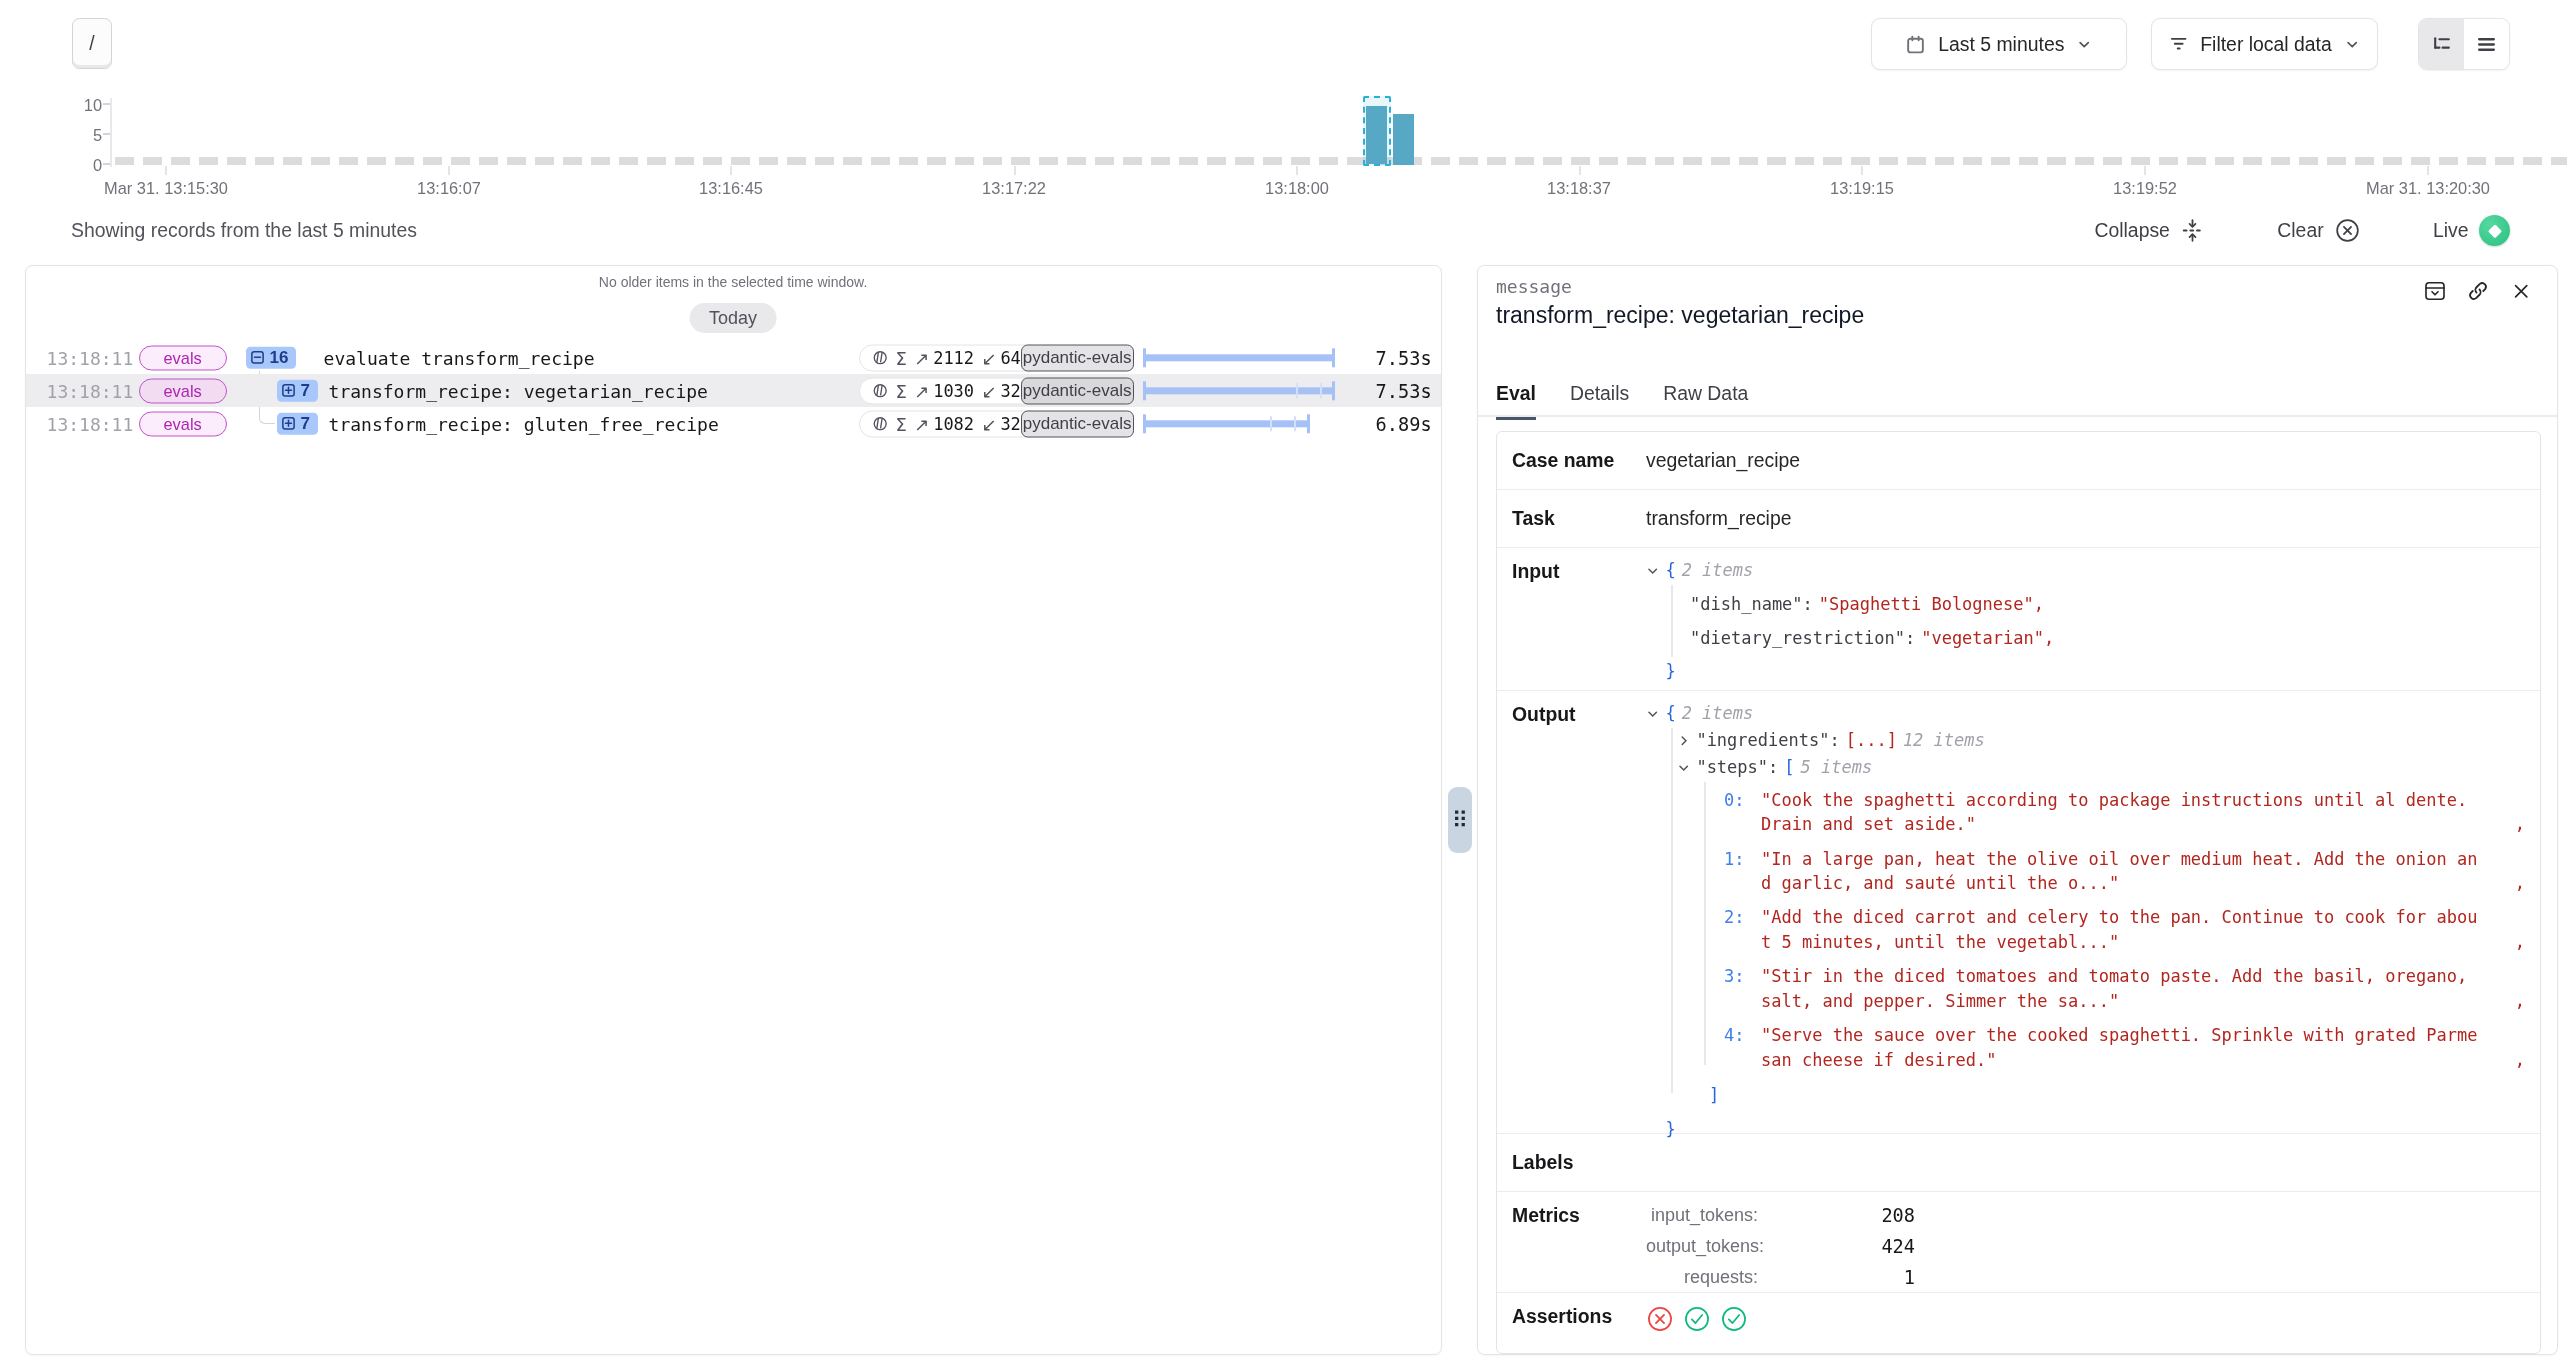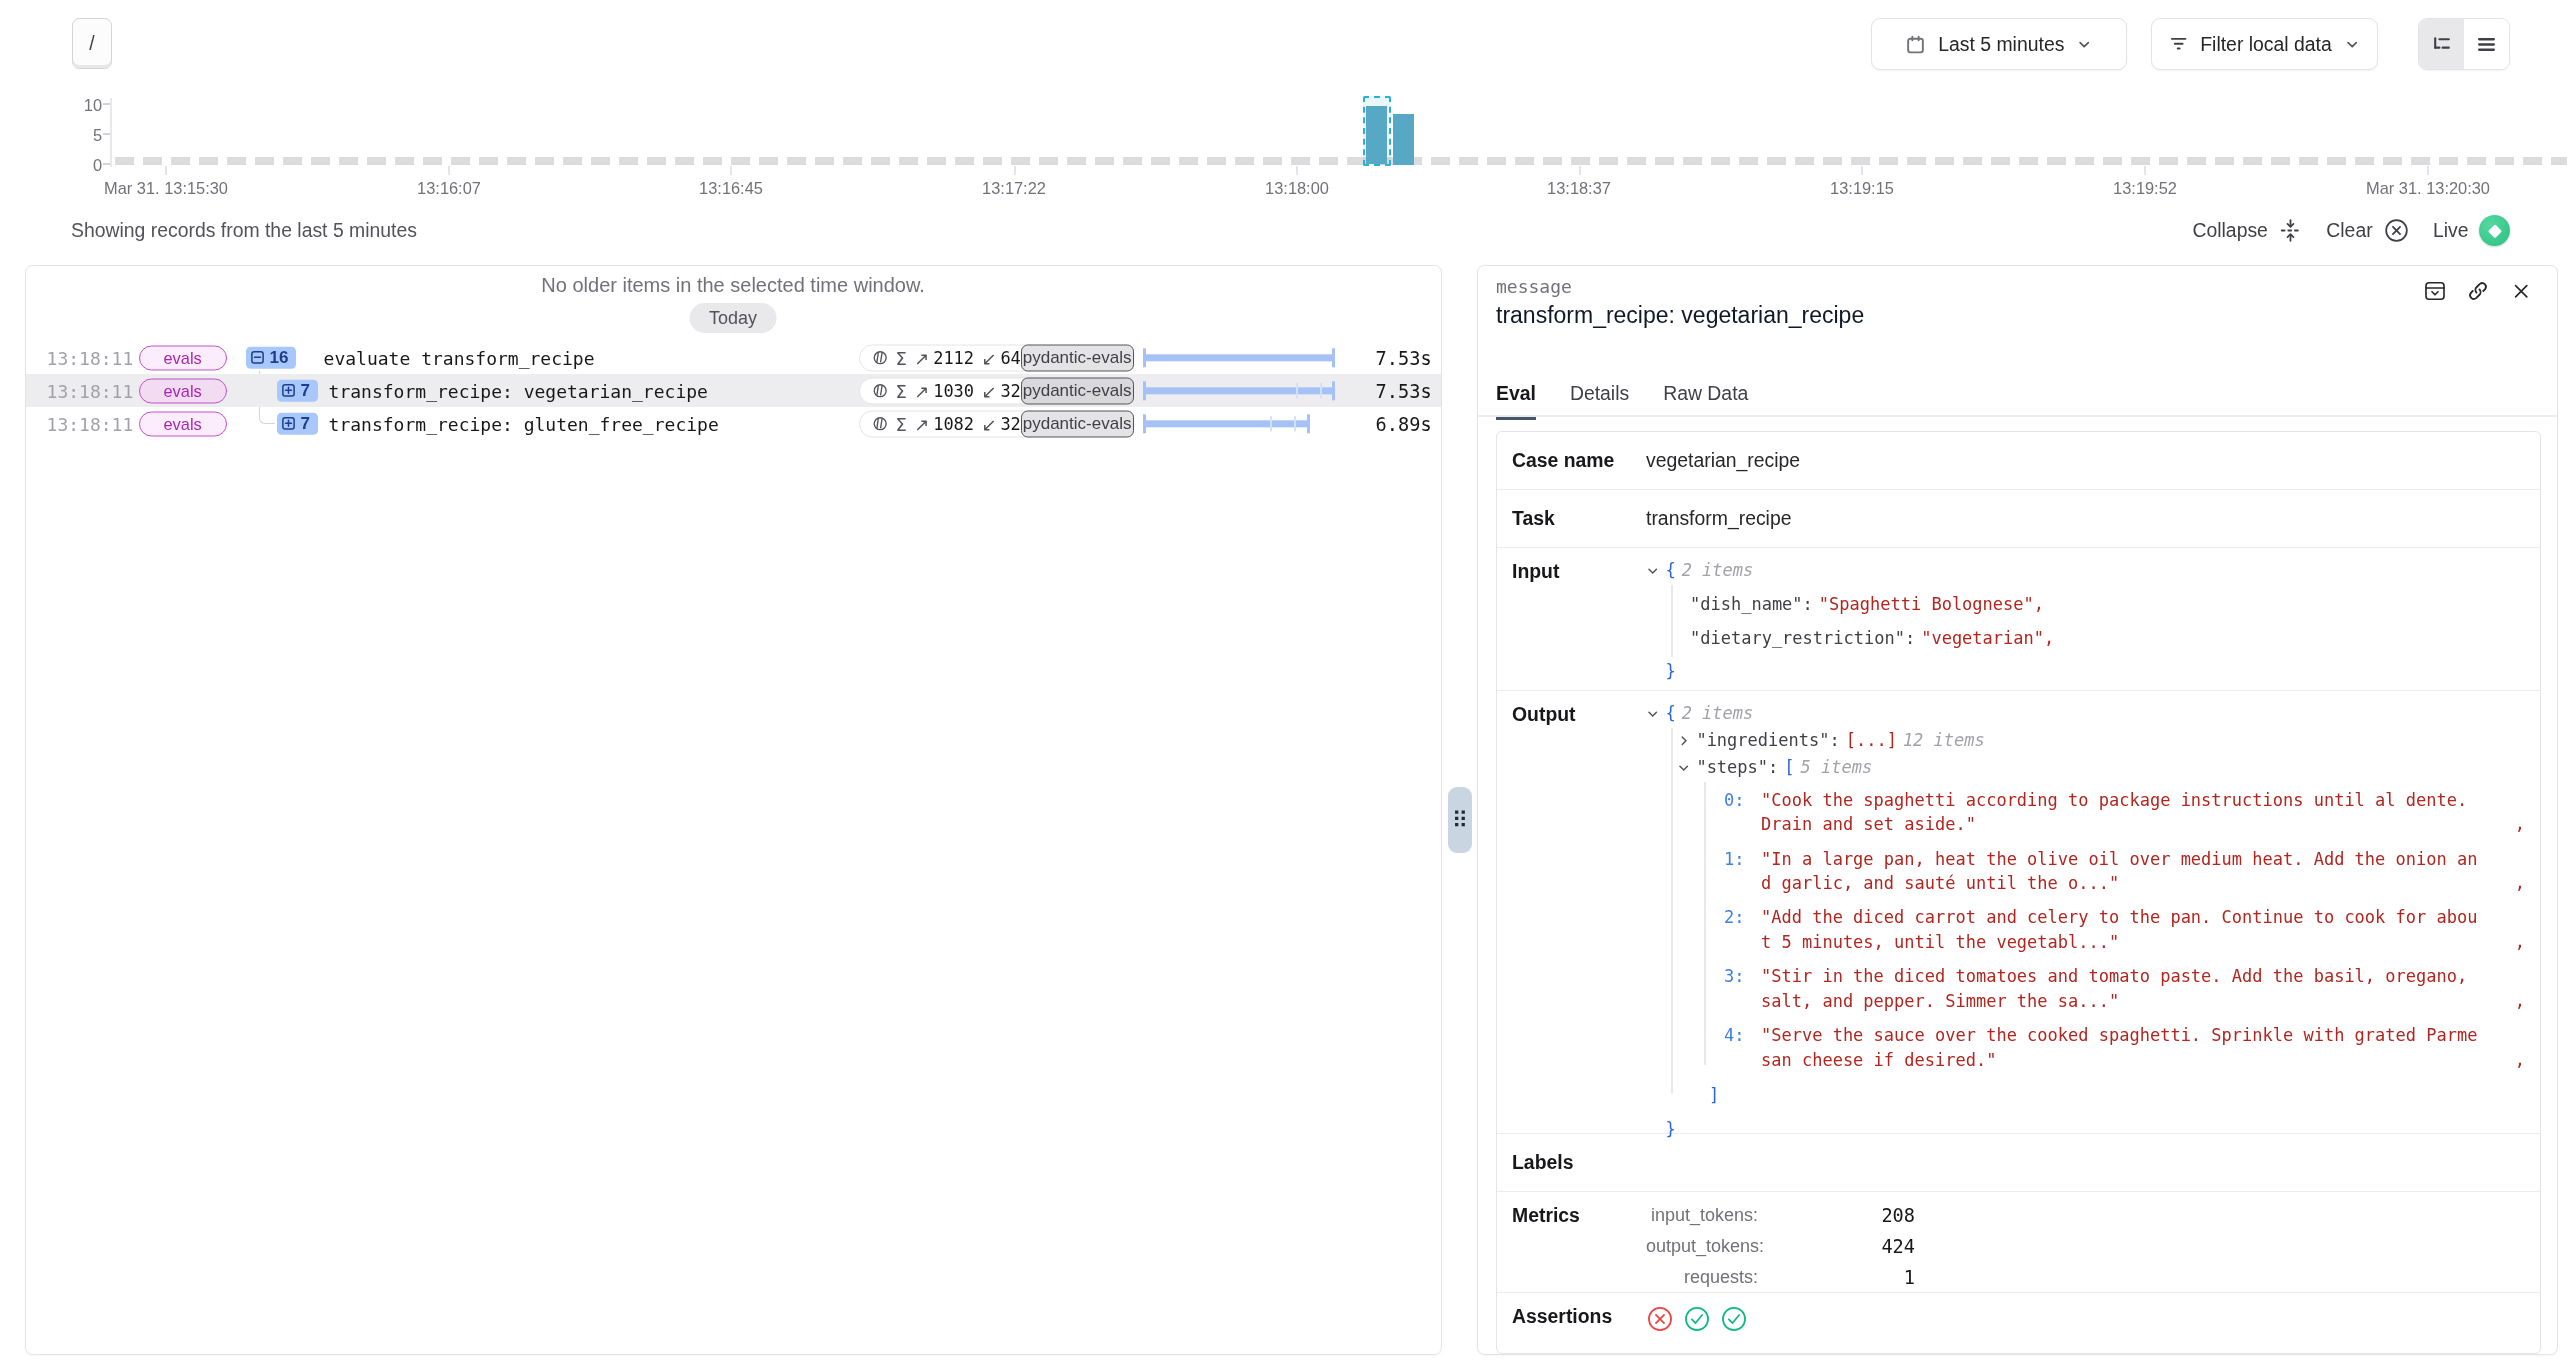--- a/index.html
+++ b/index.html
@@ -39,39 +39,39 @@
     background:repeating-linear-gradient(90deg,#DCDCDE 0 19.4px, transparent 19.4px 28px); }
   .xtick { position:absolute; top:76px; width:1.5px; height:9px; background:#E4E4E7; }
   .xlab { position:absolute; top:89px; transform:translateX(-50%); font-size:16.4px; color:#71717A; white-space:nowrap; }
   .sel-box { position:absolute; left:1363px; top:6px; width:28px; height:70px;
     border:2.2px dashed #2CB1D6; background:rgba(44,177,214,.10); border-radius:1.5px; }
   .bar1 { position:absolute; left:1366px; top:16.4px; width:21px; height:58px; background:#57A8C5; }
   .bar2 { position:absolute; left:1393px; top:24px; width:21px; height:51px; background:#57A8C5; }
 
   
   .showing { position:absolute; left:71px; top:219px; font-size:19.4px; color:#52525B; }
-  .status-right { position:absolute; right:66px; top:215px; display:flex; gap:23px; align-items:center; }
+  .status-right { position:absolute; right:66px; top:215px; display:flex; gap:72px; align-items:center; }
   .status-item { display:flex; align-items:center; gap:10.4px; font-size:19.4px; color:#3F3F46; cursor:pointer; }
   .live-dot { width:31px; height:31px; border-radius:50%;
     background:radial-gradient(circle at 35% 30%, #55D9A0, #2BBF82); position:relative;
     box-shadow:0 0.7px 2.2px rgba(0,0,0,.2); }
   .live-dot::after { content:""; position:absolute; left:50%; top:50%; width:9.7px; height:9.7px;
     background:#fff; border-radius:1.5px; transform:translate(-50%,-50%) rotate(45deg); }
 
   
   .card { position:absolute; top:265px; background:#fff; border:1.5px solid #E4E4E7; border-radius:7.5px;
     box-shadow:0 0.7px 2.2px rgba(0,0,0,.04); overflow:hidden; }
   .left-card { left:24.6px; width:1417px; height:1090px; }
   .right-card { left:1477px; width:1081px; height:1090px; }
   .splitter { position:absolute; left:1448px; top:787px; width:24px; height:66px; border-radius:9px;
     background:#C9D6E2; display:flex; align-items:center; justify-content:center; cursor:col-resize;
     color:#1F2937; font-size:22.4px; }
 
   
-  .notice { position:absolute; top:7.5px; left:0; right:0; text-align:center; font-size:20px; color:#71717A; }
+  .notice { position:absolute; top:7.5px; left:0; right:0; text-align:center; font-size:14px; color:#71717A; }
   .today-pill { position:absolute; top:37px; left:50%; transform:translateX(-50%);
     background:#E9E9EB; border-radius:15px; height:30px; padding:0 19.4px; display:flex; align-items:center;
     font-size:18px; color:#52525B; }
   .rows { position:absolute; top:75px; left:0; right:0; }
   .trow-l { position:relative; height:33px; }
   .trow-l.selected { background:#EDEDEF; }
   .cell { position:absolute; top:50%; transform:translateY(-50%); white-space:nowrap; }
   .t-time { left:21px; font-size:18px; color:#A1A1AA; }
   .t-tag { left:113px; width:88px; height:25px; border:1.5px solid #C350CC; border-radius:12.7px;
     background:#FBEDFC; color:#AC25B4; font-size:16.4px; display:flex; align-items:center; justify-content:center; }

